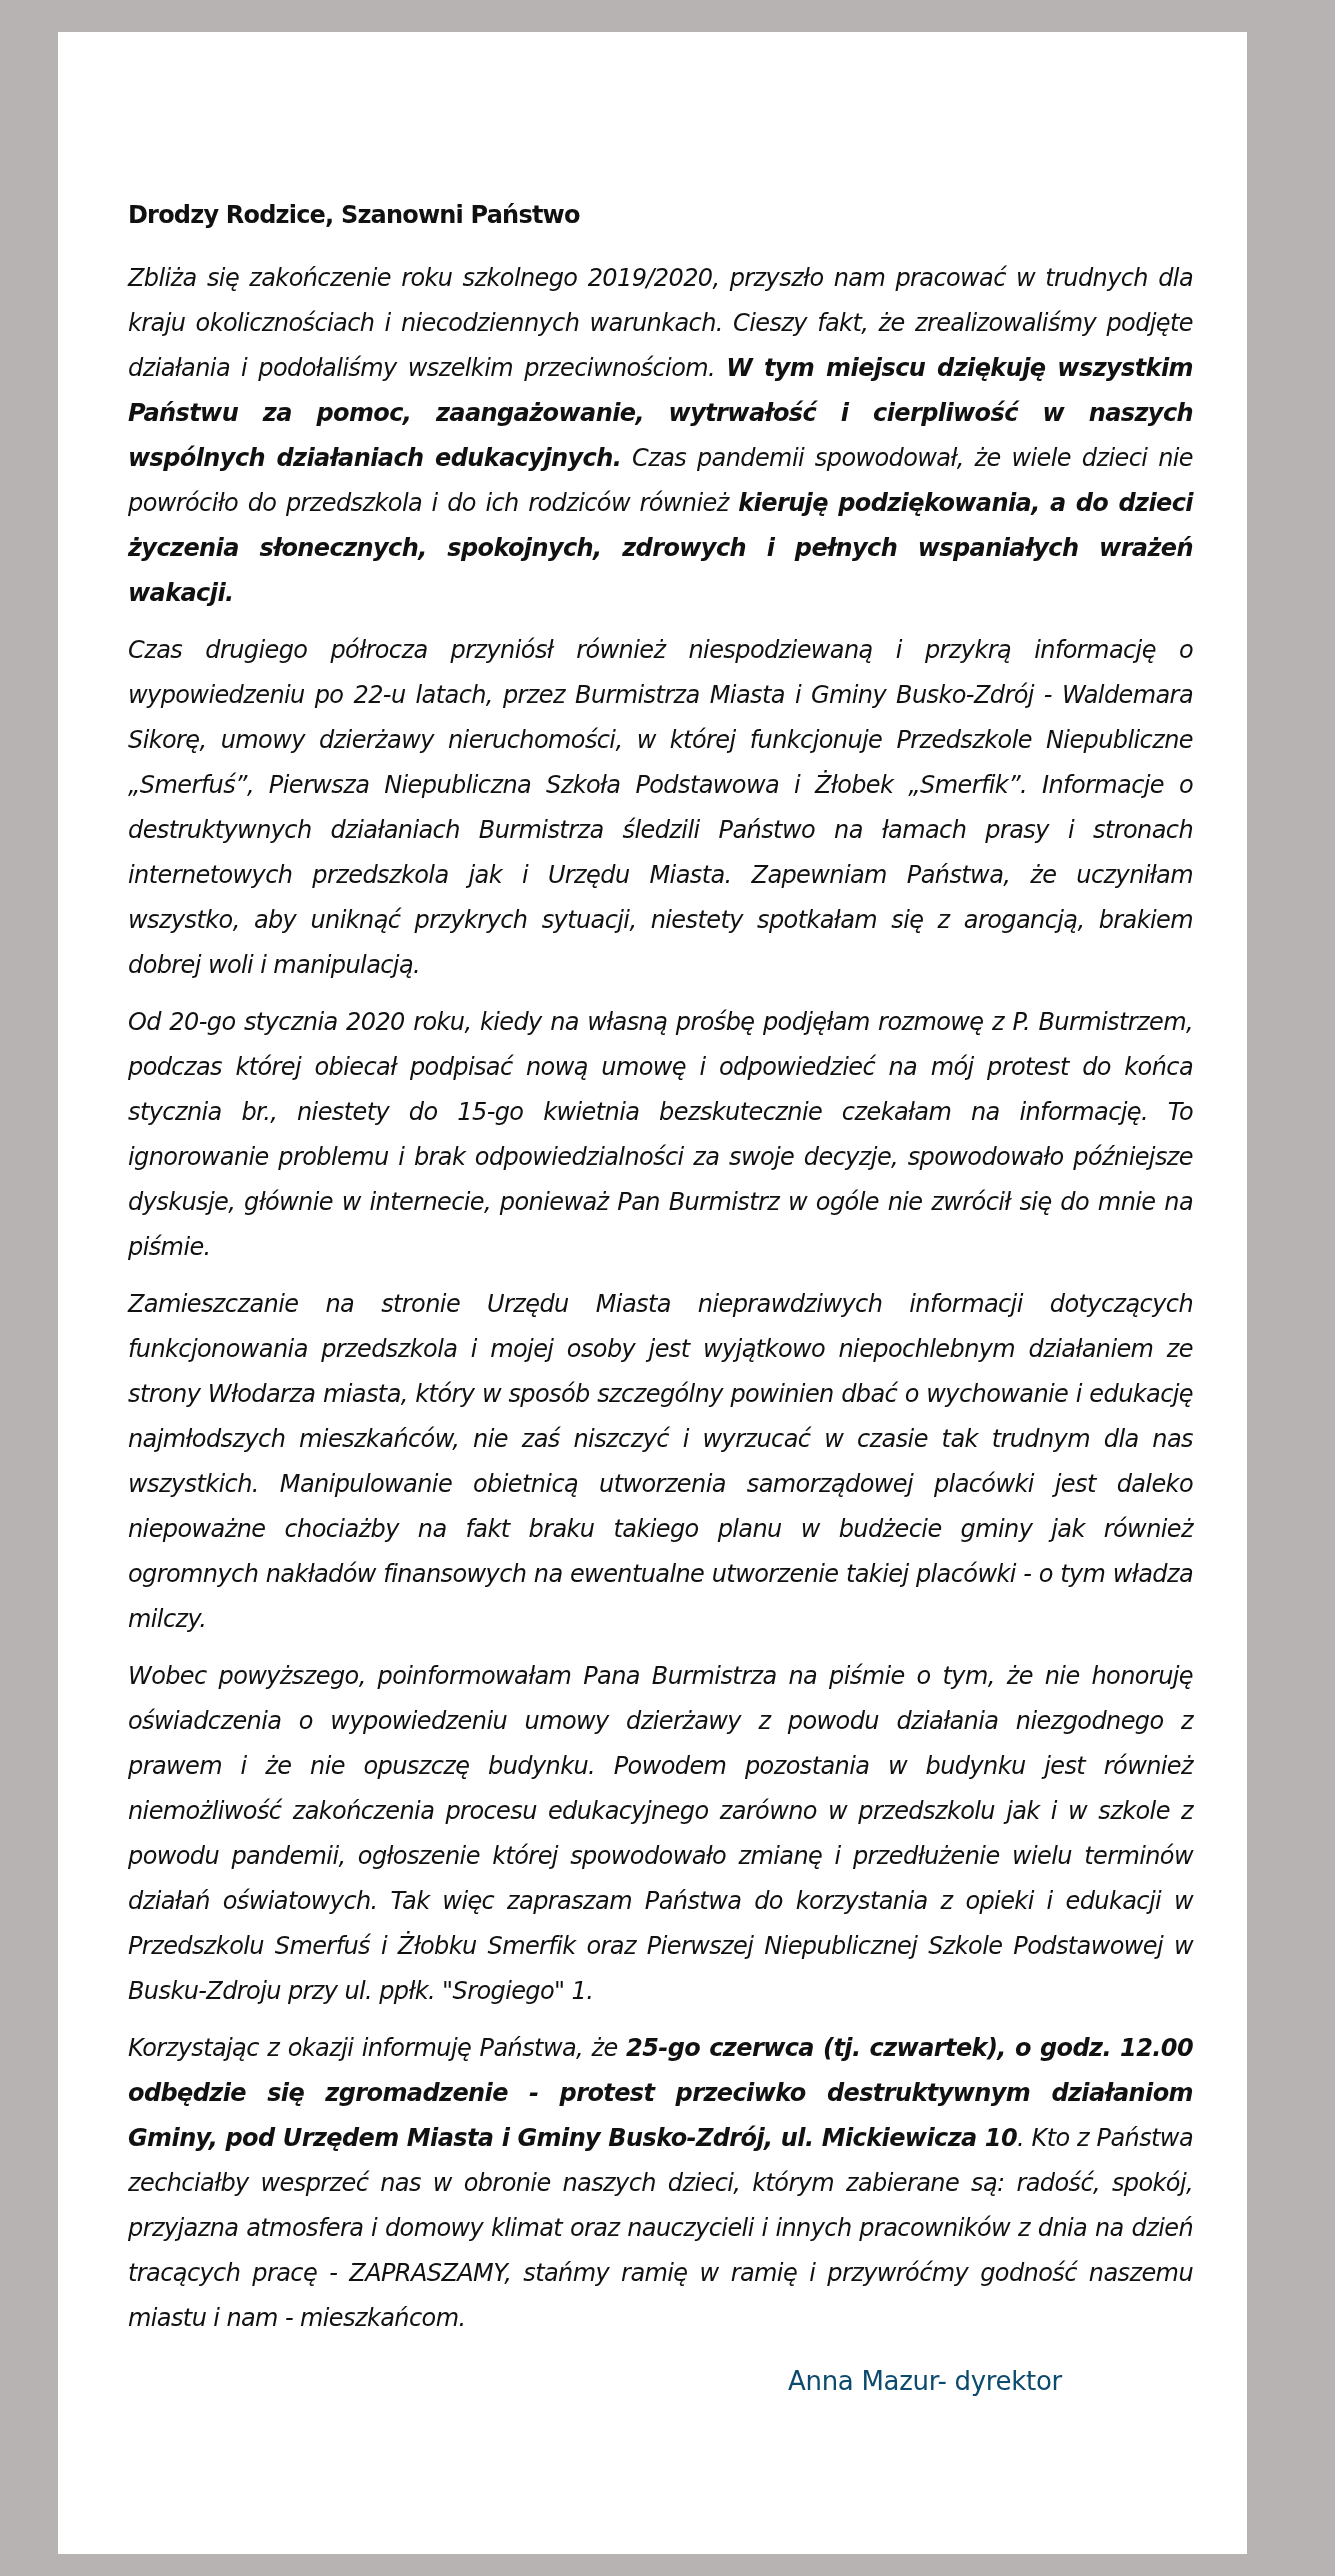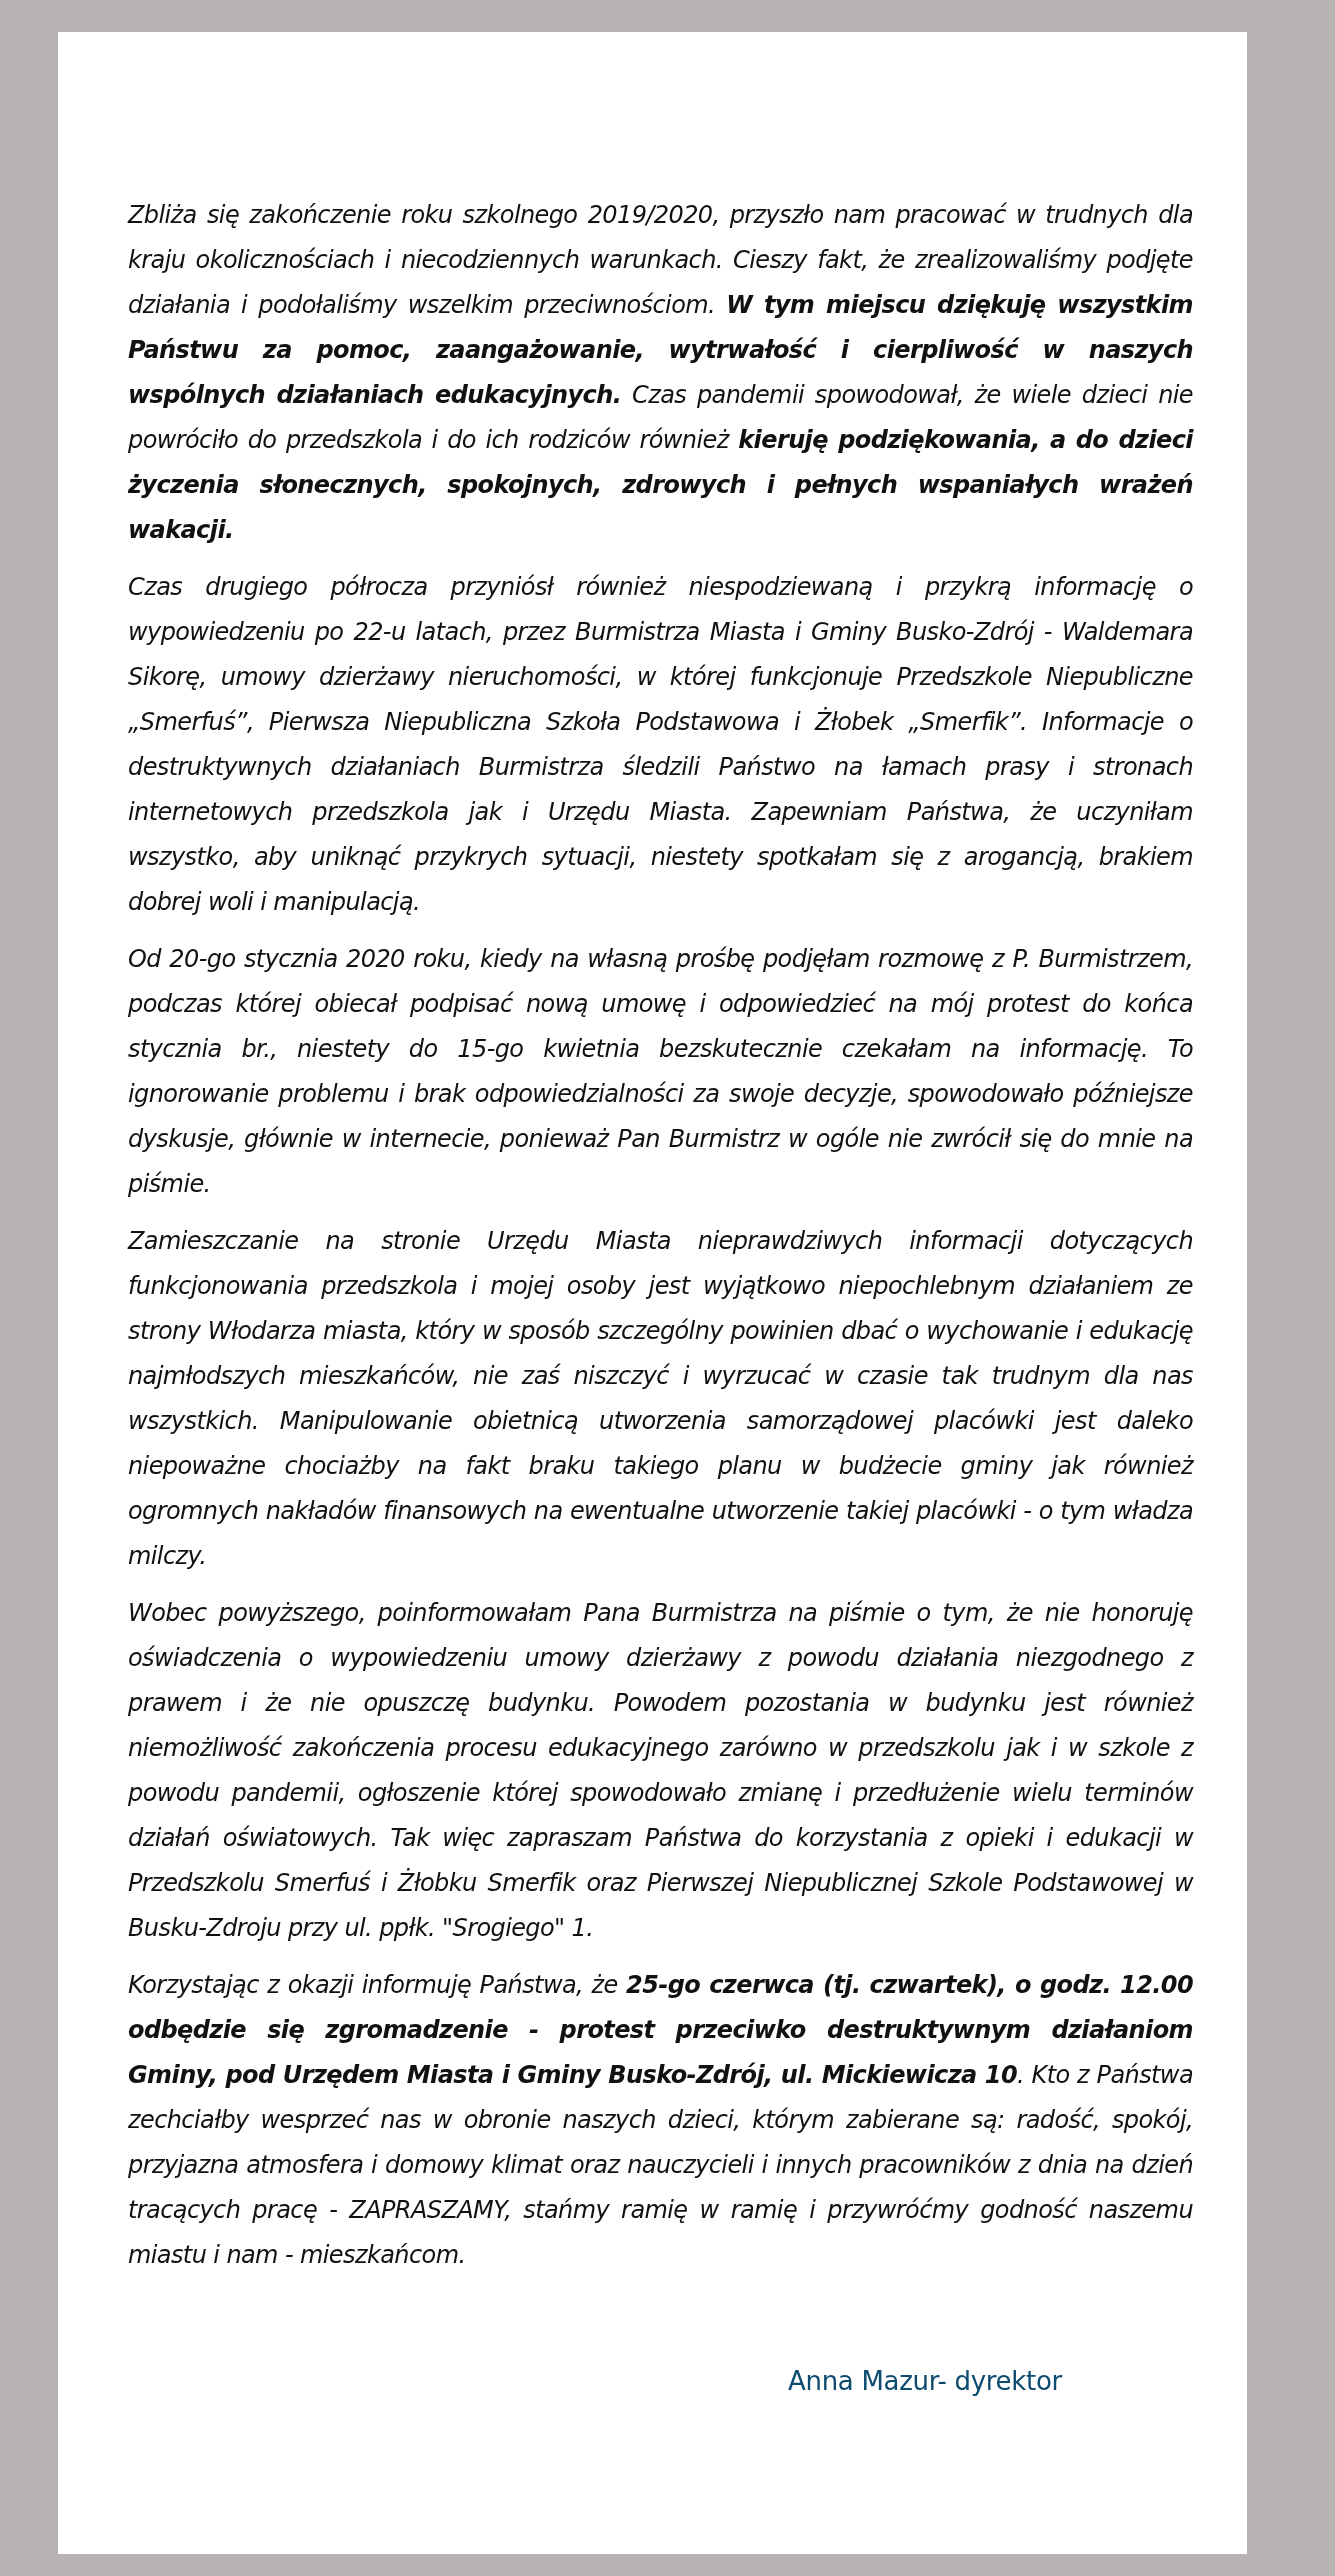--- a/index.html
+++ b/index.html
@@ -46,20 +46,21 @@
     font-size:26px;
     color:#0c4a6e;
     letter-spacing:-0.3px;
   }
 </style>
 </head>
 <body>
 
 <div class="page">
   <div class="content">
+    <div class="greeting">Drodzy Rodzice, Szanowni Państwo</div>
 
     <p class="para">
       <span>Zbliża się zakończenie roku szkolnego 2019/2020, przyszło nam pracować w trudnych dla kraju okolicznościach i niecodziennych warunkach. Cieszy fakt, że zrealizowaliśmy podjęte działania i podołaliśmy wszelkim przeciwnościom. </span><b>W tym miejscu dziękuję wszystkim Państwu za pomoc, zaangażowanie, wytrwałość i cierpliwość w naszych wspólnych działaniach edukacyjnych.</b><span> Czas pandemii spowodował, że wiele dzieci nie powróciło do przedszkola i do ich rodziców również </span><b>kieruję podziękowania, a do dzieci życzenia słonecznych, spokojnych, zdrowych i pełnych wspaniałych wrażeń wakacji.</b>
     </p>
 
     <p class="para">
       <span>Czas drugiego półrocza przyniósł również niespodziewaną i przykrą informację o wypowiedzeniu po 22-u latach, przez Burmistrza Miasta i Gminy Busko-Zdrój - Waldemara Sikorę, umowy dzierżawy nieruchomości, w której funkcjonuje Przedszkole Niepubliczne „Smerfuś”, Pierwsza Niepubliczna Szkoła Podstawowa i Żłobek „Smerfik”. Informacje o destruktywnych działaniach Burmistrza śledzili Państwo na łamach prasy i stronach internetowych przedszkola jak i Urzędu Miasta. Zapewniam Państwa, że uczyniłam wszystko, aby uniknąć przykrych sytuacji, niestety spotkałam się z arogancją, brakiem dobrej woli i manipulacją.</span>
     </p>
 
     <p class="para">

